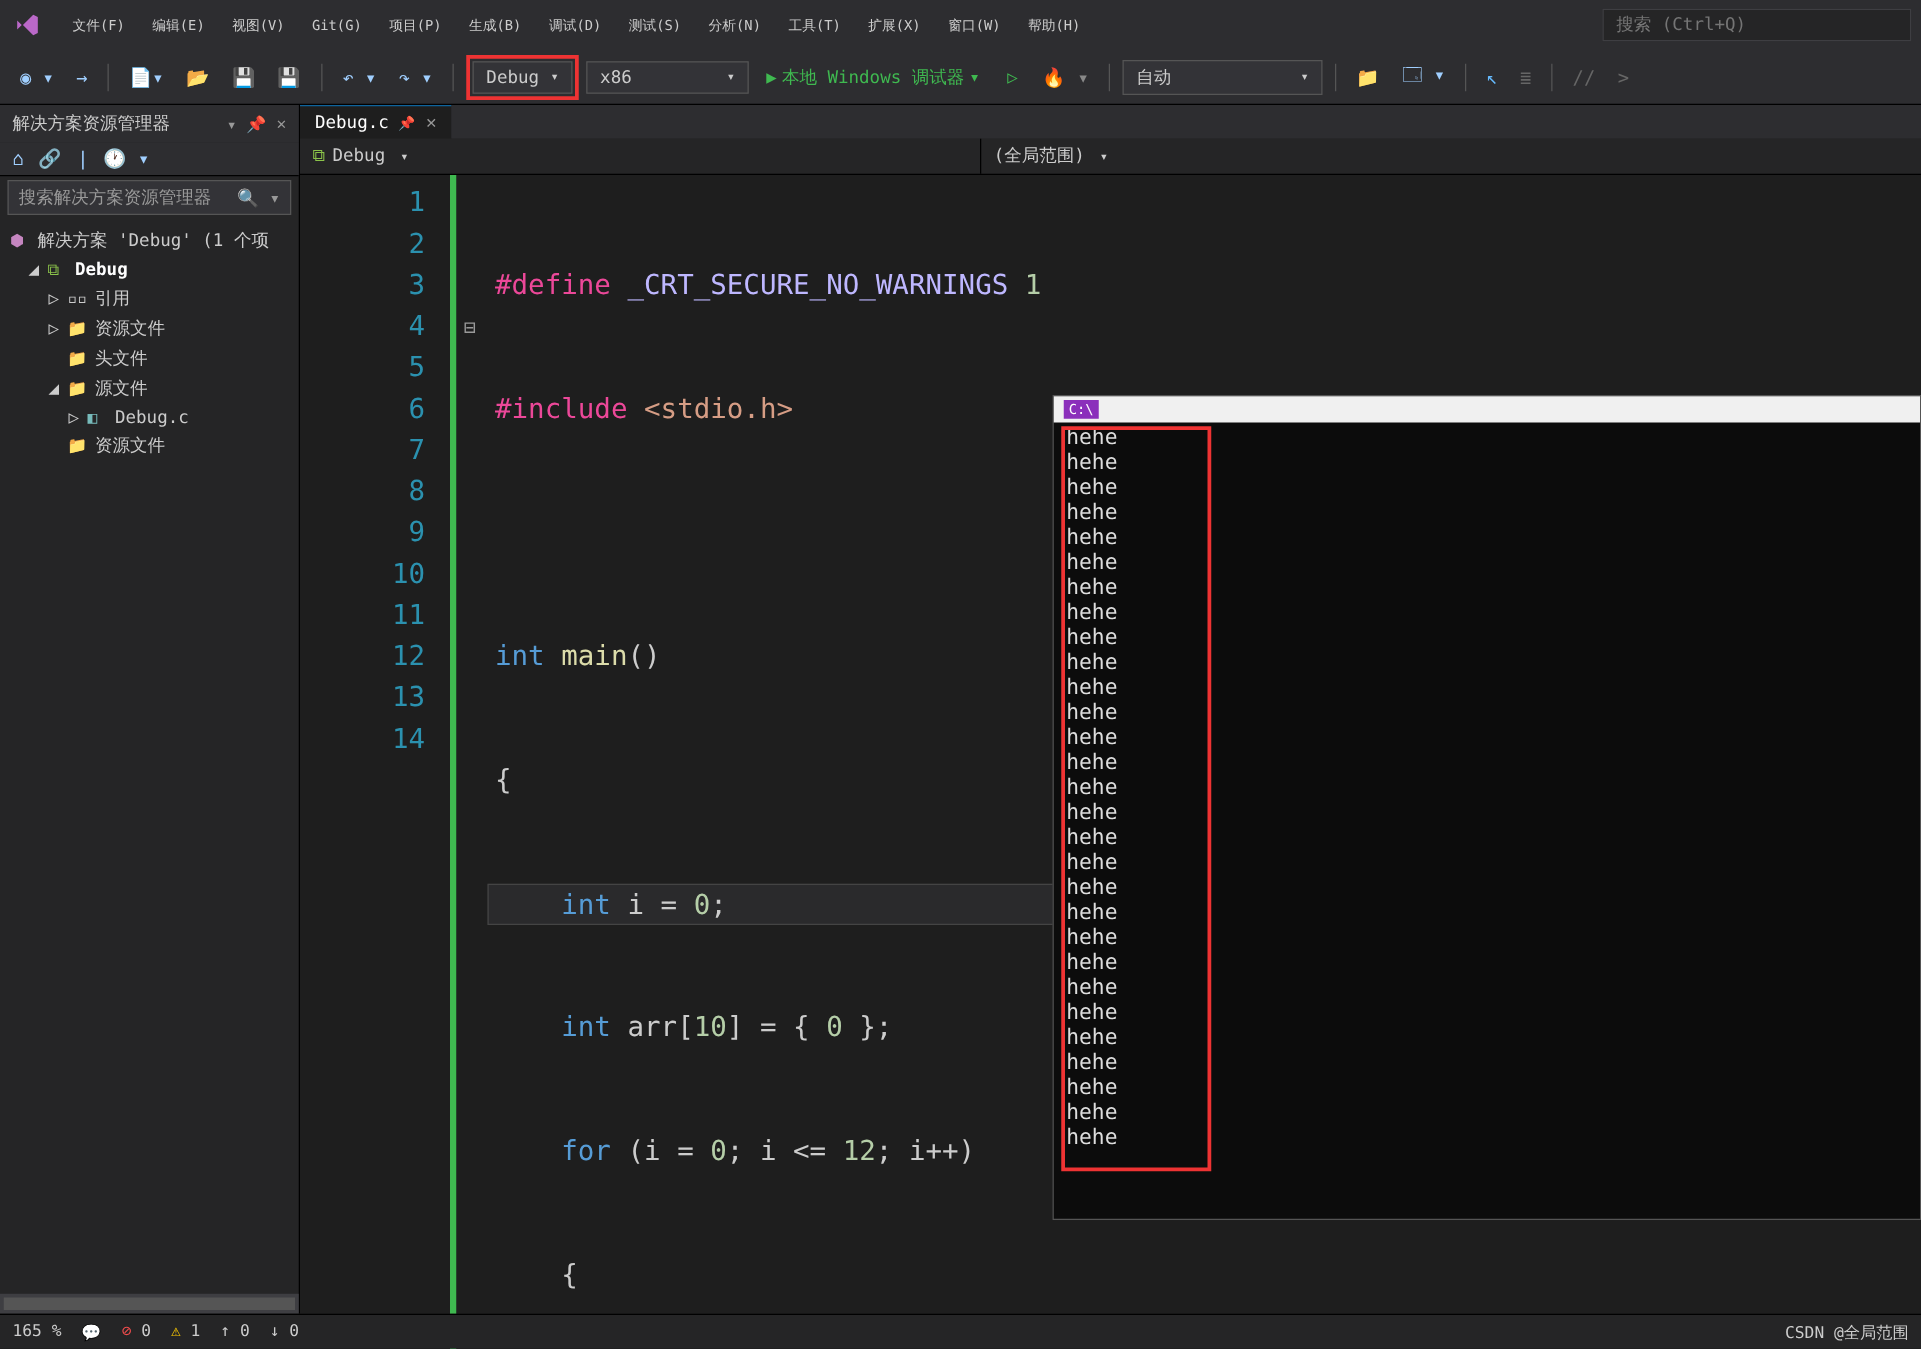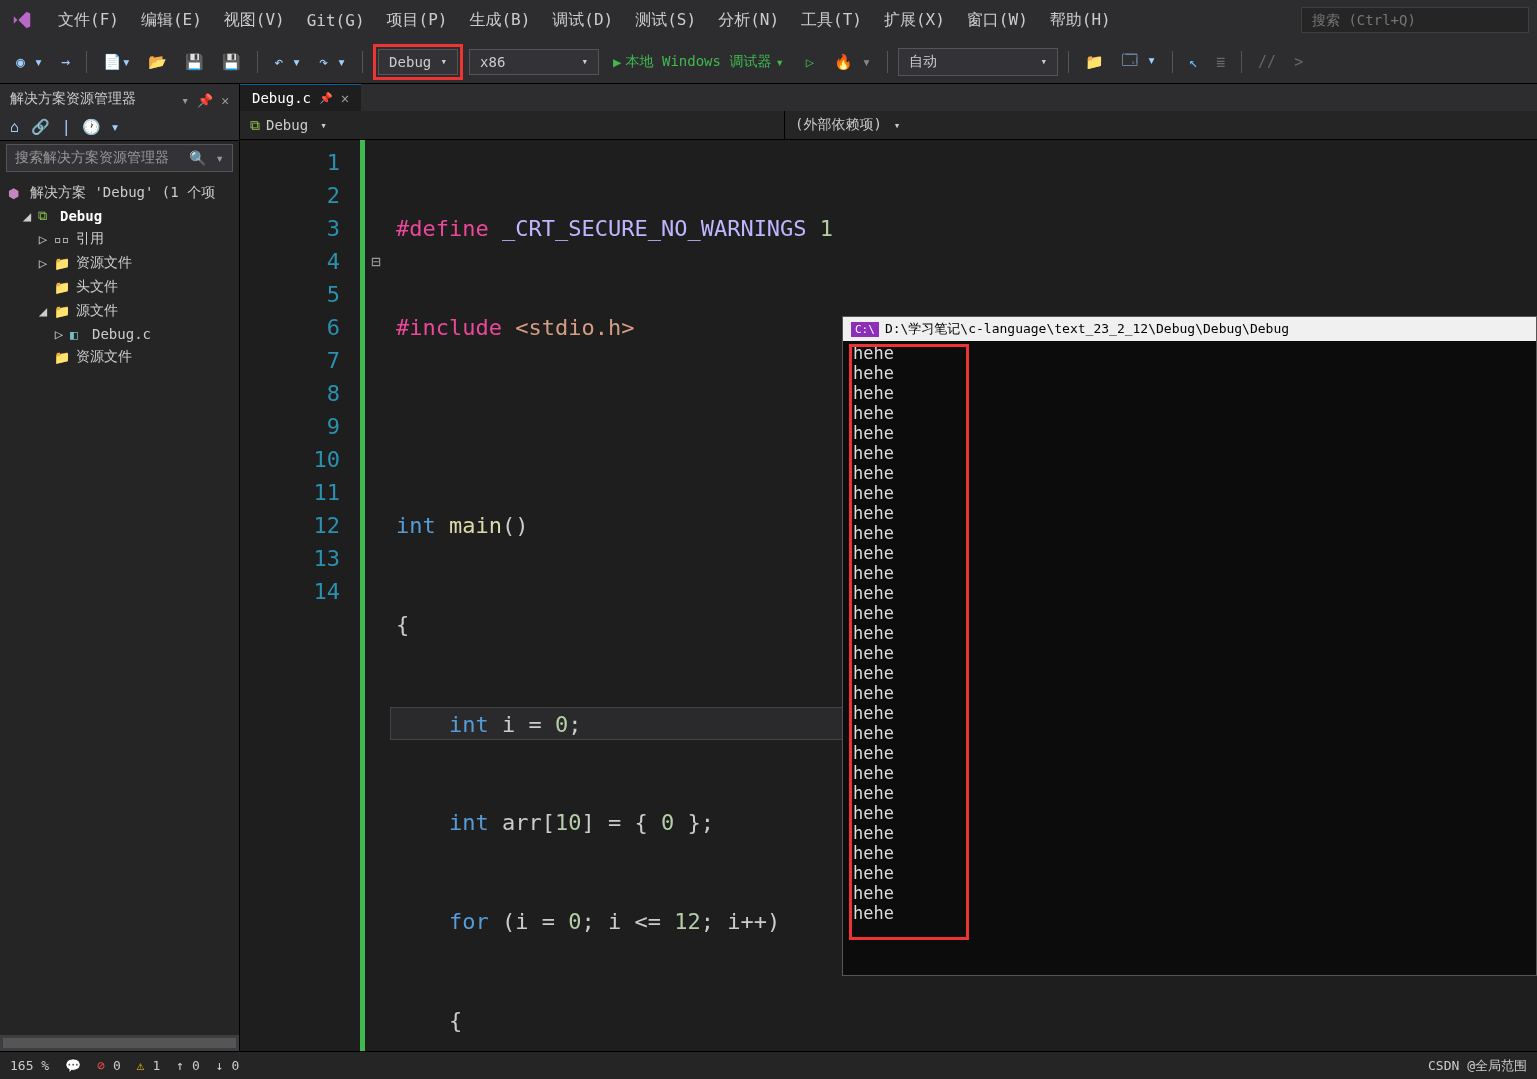--- a/index.html
+++ b/index.html
@@ -1,22 +1,22 @@
 <!DOCTYPE html>
 <html><head>
 <meta charset="utf-8">
 <style>
 * { margin:0; padding:0; box-sizing:border-box; font-family:"Microsoft YaHei","Consolas",monospace; }
 body { background:#1e1e1e; color:#ccc; width:1537px; height:1079px; overflow:hidden; font-size:14px; position:relative; }
 
 
 .menubar { height:40px; background:#2d2d30; display:flex; align-items:center; padding:0 8px; gap:2px; }
 .vs-logo { width:28px; height:28px; display:flex; align-items:center; justify-content:center; color:#ba68c8; margin-right:10px; }
-.menu-item { padding:6px 10px; color:#ccc; cursor:default; font-size:16px; }
-.search-box { margin-left:auto; background:#252526; border:1px solid #3e3e42; padding:4px 10px; color:#fde047; width:228px; font-size:14px; }
+.menu-item { padding:6px 10px; color:#ccc; cursor:default; font-size:11px; }
+.search-box { margin-left:auto; background:#252526; border:1px solid #3e3e42; padding:4px 10px; color:#fde047; width:247px; font-size:14px; }
 
 
 .toolbar { height:44px; background:#2d2d30; display:flex; align-items:center; padding:0 10px; gap:6px; border-bottom:1px solid #000; }
 .tool-btn { padding:4px 6px; color:#a0cfff; display:flex; align-items:center; font-size:15px; }
 .tool-sep { width:1px; height:22px; background:#555; margin:0 4px; }
 .tool-drop { background:#333337; border:1px solid #555; padding:4px 10px; display:flex; align-items:center; min-width:80px; justify-content:space-between; }
 .debug-box { border:3px solid #e33; padding:2px; }
 .run-btn { color:#3fb950; display:flex; align-items:center; gap:4px; padding:4px 8px; }
 
 
@@ -213,21 +213,21 @@
         <span class="pin">📌</span>
         <span class="close">✕</span>
       </div>
     </div>
     <div class="nav-bar">
       <div class="nav-drop first arrow-d">
         <span style="color:#8bc34a">⧉</span>
         <span>Debug</span>
       </div>
       <div class="nav-drop arrow-d">
-        <span>(外部依赖项)</span>
+        <span>(全局范围)</span>
       </div>
     </div>
 
     <div class="code-area">
       <div class="gutter" id="gutter">
           <div>1</div>
           <div>2</div>
           <div>3</div>
           <div>4</div>
           <div>5</div>
@@ -258,21 +258,20 @@
         
         
         
         
       </div>
     </div>
 
     <div class="console">
       <div class="console-title">
         <span class="cicon">C:\</span>
-        <span>D:\学习笔记\c-language\text_23_2_12\Debug\Debug\Debug</span>
       </div>
       <div class="console-body" id="console-out">
         <div class="console-highlight"></div>
       <div>hehe</div>
           <div>hehe</div>
           <div>hehe</div>
           <div>hehe</div>
           <div>hehe</div>
           <div>hehe</div>
           <div>hehe</div>

